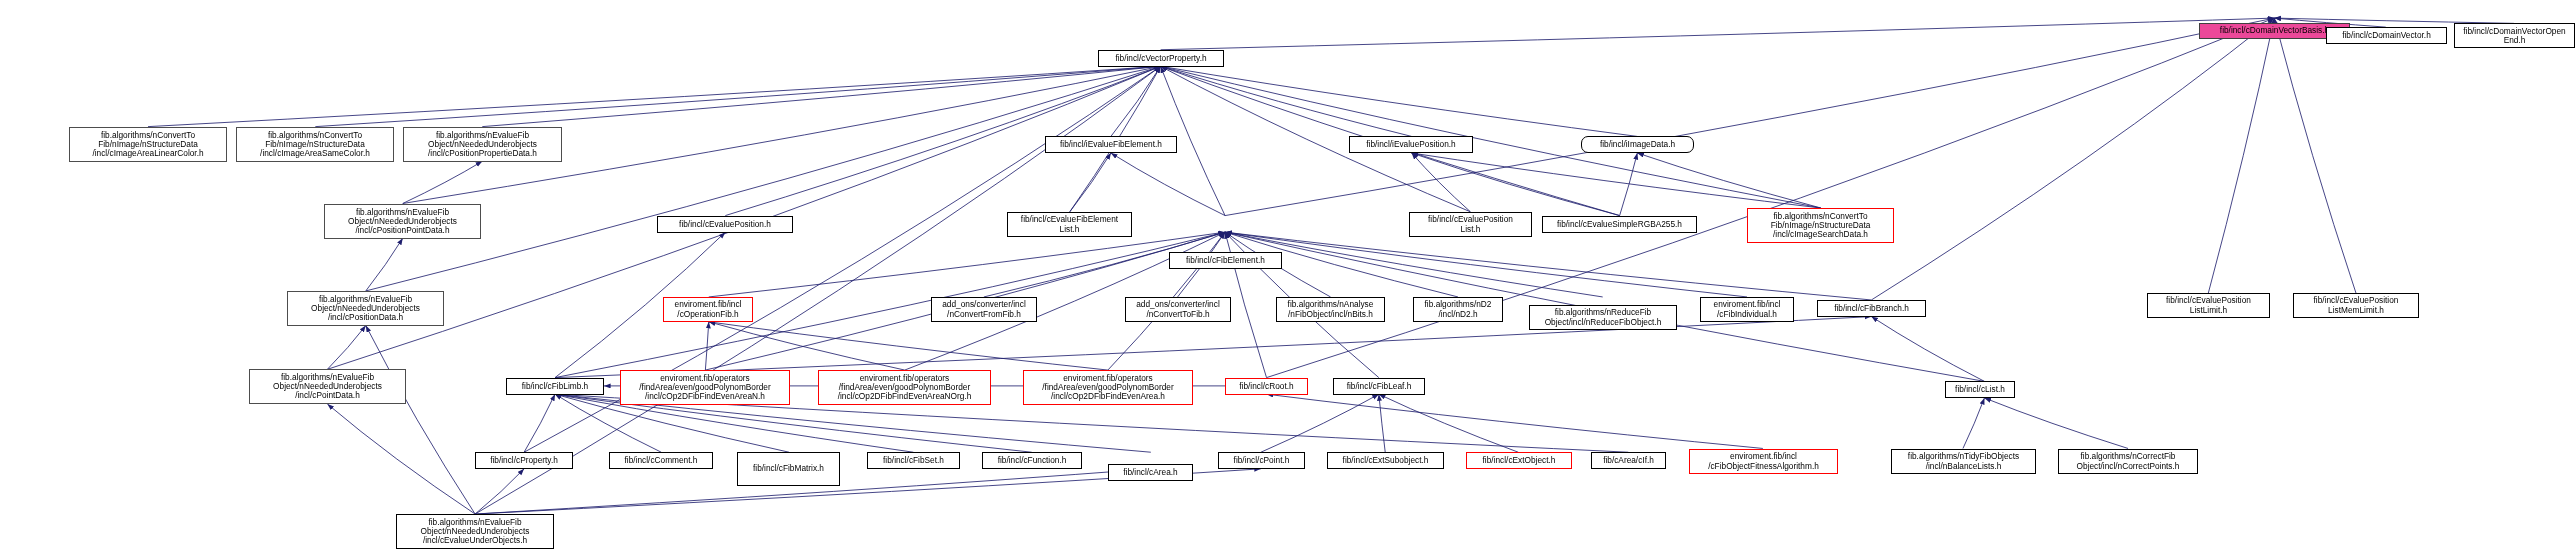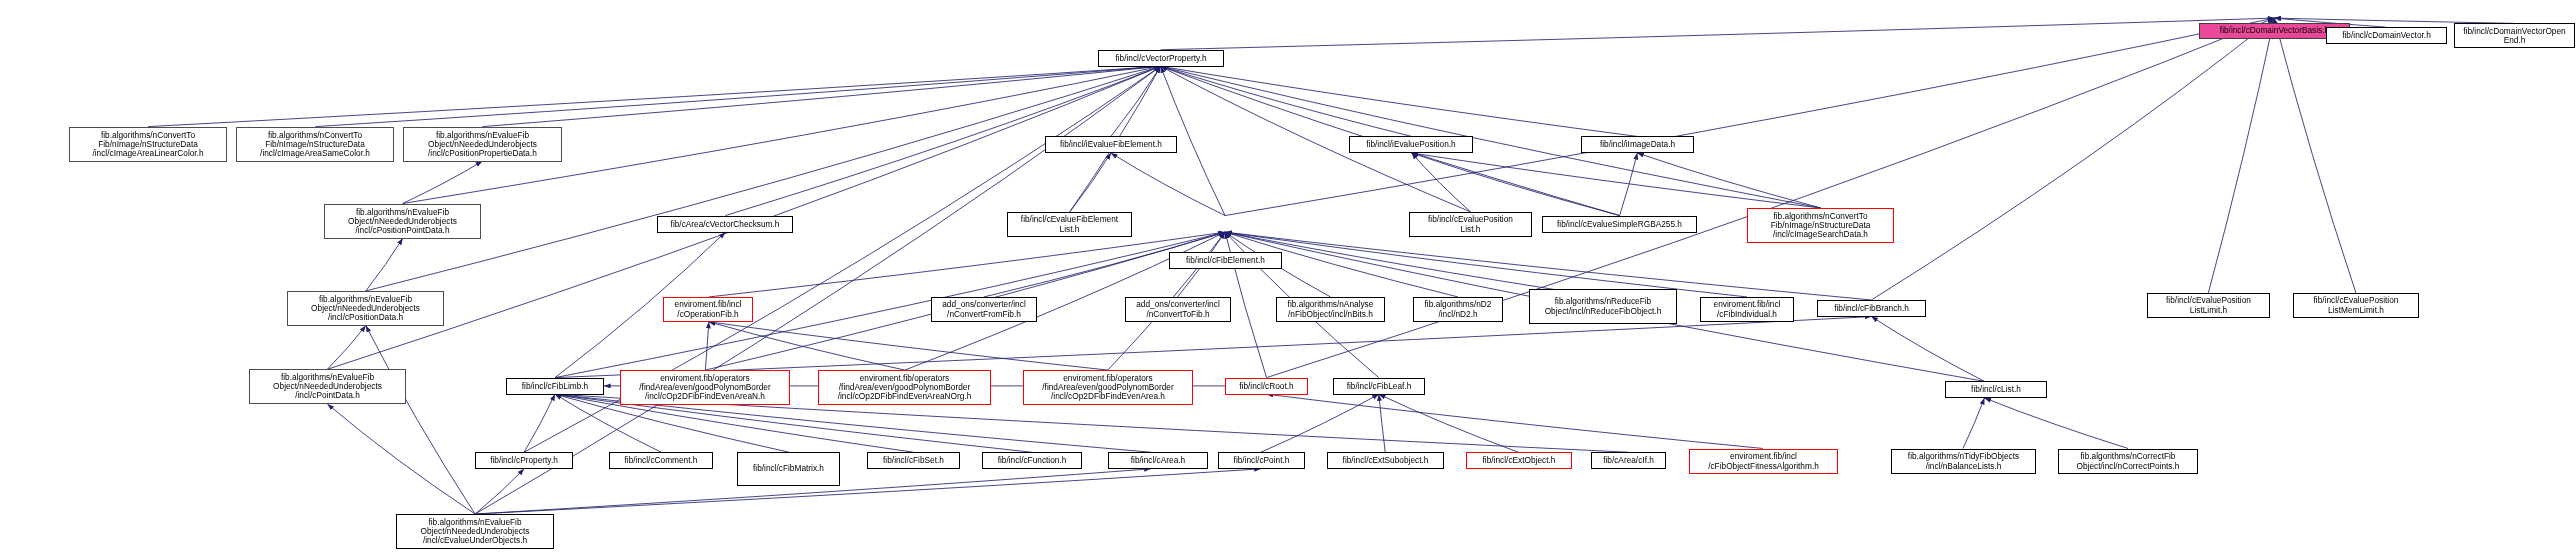--- a/index.html
+++ b/index.html
@@ -124,69 +124,69 @@
 Object/nNeededUnderobjects
 /incl/cPositionData.h</div>
       <div class="node grey" style="left: 249px; top: 369px; width: 157px; height: 35px;">fib.algorithms/nEvalueFib
 Object/nNeededUnderobjects
 /incl/cPointData.h</div>
       <div class="node" style="left: 396px; top: 514px; width: 158px; height: 35px;">fib.algorithms/nEvalueFib
 Object/nNeededUnderobjects
 /incl/cEvalueUnderObjects.h</div>
       <div class="node" style="left: 1045px; top: 136px; width: 132px; height: 16.6px;">fib/incl/iEvalueFibElement.h</div>
       <div class="node" style="left: 1349px; top: 136px; width: 124px; height: 16.6px;">fib/incl/iEvaluePosition.h</div>
-      <div class="node" style="left: 1581px; top: 136px; width: 113px; height: 16.6px;">fib/incl/iImageData.h</div>
-      <div class="node" style="left: 657px; top: 216px; width: 136px; height: 16.6px;">fib/cArea/cVectorChecksum.h</div>
+      <div class="node" style="left: 1581px; top: 136px; width: 113px; height: 16.6px; border-radius: 7px;">fib/incl/iImageData.h</div>
+      <div class="node" style="left: 657px; top: 216px; width: 136px; height: 16.6px;">fib/incl/cEvaluePosition.h</div>
       <div class="node" style="left: 1007px; top: 212px; width: 125px; height: 25px;">fib/incl/cEvalueFibElement
 List.h</div>
       <div class="node" style="left: 1169px; top: 216px; width: 113px; height: 16.6px; margin-top: 36px;">fib/incl/cFibElement.h</div>
       <div class="node" style="left: 1409px; top: 212px; width: 123px; height: 25px;">fib/incl/cEvaluePosition
 List.h</div>
       <div class="node" style="left: 1542px; top: 216px; width: 155px; height: 16.6px;">fib/incl/cEvalueSimpleRGBA255.h</div>
       <div class="node red" style="left: 1747px; top: 208px; width: 147px; height: 35px;">fib.algorithms/nConvertTo
 Fib/nImage/nStructureData
 /incl/cImageSearchData.h</div>
       <div class="node red" style="left: 663px; top: 297px; width: 90px; height: 25px;">enviroment.fib/incl
 /cOperationFib.h</div>
       <div class="node" style="left: 931px; top: 297px; width: 106px; height: 25px;">add_ons/converter/incl
 /nConvertFromFib.h</div>
       <div class="node" style="left: 1125px; top: 297px; width: 106px; height: 25px;">add_ons/converter/incl
 /nConvertToFib.h</div>
       <div class="node" style="left: 1276px; top: 297px; width: 109px; height: 25px;">fib.algorithms/nAnalyse
 /nFibObject/incl/nBits.h</div>
       <div class="node" style="left: 1413px; top: 297px; width: 90px; height: 25px;">fib.algorithms/nD2
 /incl/nD2.h</div>
-      <div class="node" style="left: 1529px; top: 289px; width: 148px; height: 35px;">fib.algorithms/nReduceFib
+      <div class="node" style="left: 1529px; top: 305px; width: 148px; height: 25px;">fib.algorithms/nReduceFib
 Object/incl/nReduceFibObject.h</div>
       <div class="node" style="left: 1700px; top: 297px; width: 94px; height: 25px;">enviroment.fib/incl
 /cFibIndividual.h</div>
       <div class="node" style="left: 1817px; top: 300px; width: 109px; height: 16.6px;">fib/incl/cFibBranch.h</div>
       <div class="node" style="left: 2147px; top: 293px; width: 123px; height: 25px;">fib/incl/cEvaluePosition
 ListLimit.h</div>
       <div class="node" style="left: 2293px; top: 293px; width: 126px; height: 25px;">fib/incl/cEvaluePosition
 ListMemLimit.h</div>
       <div class="node" style="left: 506px; top: 378px; width: 98px; height: 16.6px;">fib/incl/cFibLimb.h</div>
       <div class="node red" style="left: 620px; top: 370px; width: 170px; height: 35px;">enviroment.fib/operators
 /findArea/even/goodPolynomBorder
 /incl/cOp2DFibFindEvenAreaN.h</div>
       <div class="node red" style="left: 818px; top: 370px; width: 173px; height: 35px;">enviroment.fib/operators
 /findArea/even/goodPolynomBorder
 /incl/cOp2DFibFindEvenAreaNOrg.h</div>
       <div class="node red" style="left: 1023px; top: 370px; width: 170px; height: 35px;">enviroment.fib/operators
 /findArea/even/goodPolynomBorder
 /incl/cOp2DFibFindEvenArea.h</div>
       <div class="node red" style="left: 1225px; top: 378px; width: 83px; height: 16.6px;">fib/incl/cRoot.h</div>
       <div class="node" style="left: 1333px; top: 378px; width: 92px; height: 16.6px;">fib/incl/cFibLeaf.h</div>
-      <div class="node" style="left: 1945px; top: 381px; width: 102px; height: 16.6px; text-align: right;">fib/incl/cList.h</div>
+      <div class="node" style="left: 1945px; top: 381px; width: 70px; height: 16.6px; text-align: right;">fib/incl/cList.h</div>
       <div class="node" style="left: 475px; top: 452px; width: 98px; height: 16.6px;">fib/incl/cProperty.h</div>
       <div class="node" style="left: 609px; top: 452px; width: 104px; height: 16.6px;">fib/incl/cComment.h</div>
       <div class="node" style="left: 737px; top: 452px; width: 103px; height: 34px;">fib/incl/cFibMatrix.h</div>
       <div class="node" style="left: 867px; top: 452px; width: 93px; height: 16.6px;">fib/incl/cFibSet.h</div>
       <div class="node" style="left: 982px; top: 452px; width: 100px; height: 16.6px;">fib/incl/cFunction.h</div>
-      <div class="node" style="left: 1108px; top: 452px; width: 100px; height: 16.6px;">fib/incl/cArea.h</div>
+      <div class="node" style="left: 1108px; top: 464px; width: 85px; height: 16.6px;">fib/incl/cArea.h</div>
       <div class="node" style="left: 1218px; top: 452px; width: 87px; height: 16.6px;">fib/incl/cPoint.h</div>
       <div class="node" style="left: 1327px; top: 452px; width: 117px; height: 16.6px;">fib/incl/cExtSubobject.h</div>
       <div class="node red" style="left: 1466px; top: 452px; width: 106px; height: 16.6px;">fib/incl/cExtObject.h</div>
       <div class="node" style="left: 1591px; top: 452px; width: 75px; height: 16.6px;">fib/cArea/cIf.h</div>
       <div class="node red" style="left: 1689px; top: 449px; width: 149px; height: 25px;">enviroment.fib/incl
 /cFibObjectFitnessAlgorithm.h</div>
       <div class="node" style="left: 1891px; top: 449px; width: 145px; height: 25px;">fib.algorithms/nTidyFibObjects
 /incl/nBalanceLists.h</div>
       <div class="node" style="left: 2058px; top: 449px; width: 140px; height: 25px;">fib.algorithms/nCorrectFib
 Object/incl/nCorrectPoints.h</div>

